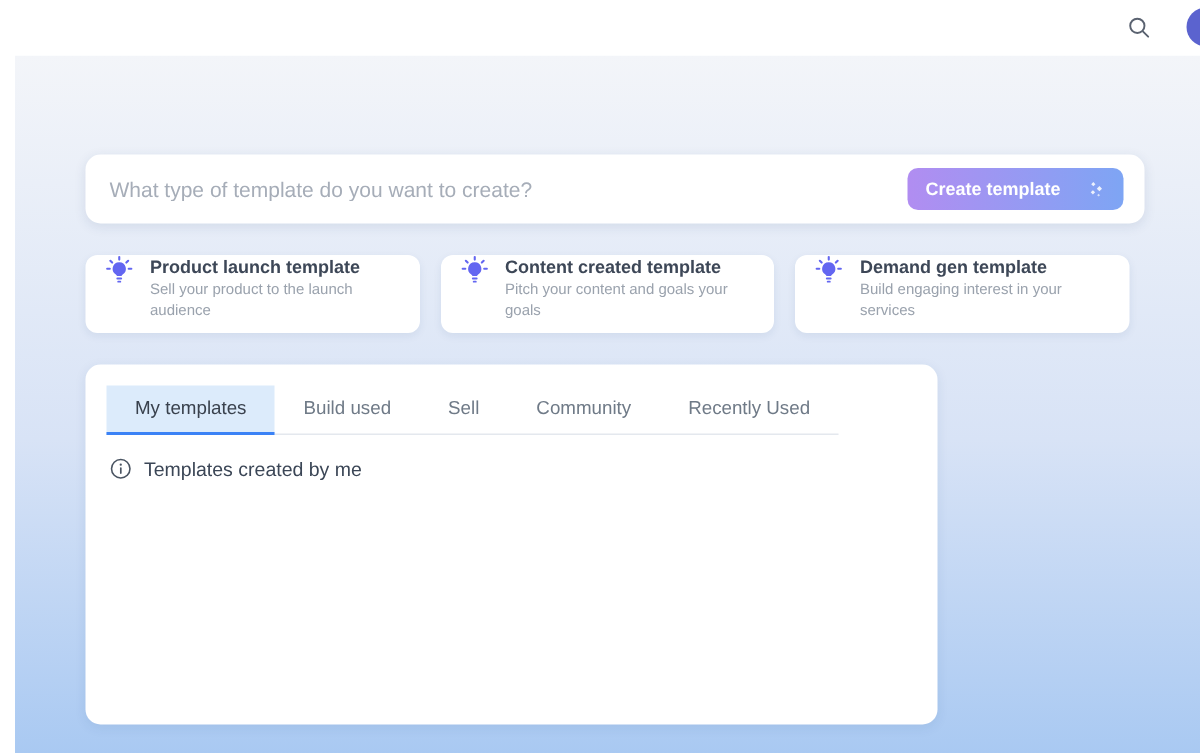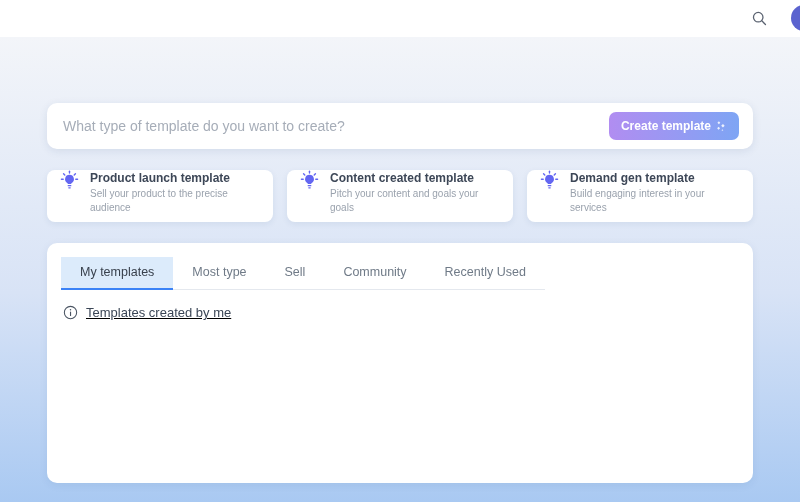--- a/index.html
+++ b/index.html
@@ -32,20 +32,21 @@
     position: absolute;
     right: -17px;
     top: 5px;
   }
 
   
   .content {
     height: 465px;
     background: linear-gradient(180deg, #f3f5f9 0%, #d8e3f6 55%, #a9c9f2 100%);
     padding: 66px 47px 8px 47px;
+    margin-left: 10px;
   }
 
   
   .hero-panel {
     width: 706px;
     height: 46px;
     background: #ffffff;
     border-radius: 10px;
     box-shadow: 0 2px 8px rgba(30, 60, 110, 0.10);
     display: flex;
@@ -60,21 +61,21 @@
     font-size: 14px;
     color: #3d4757;
     background: transparent;
   }
   .hero-input::placeholder { color: #a6adb8; }
   .create-btn {
     border: none;
     cursor: pointer;
     display: flex;
     align-items: center;
-    gap: 3px;
+    gap: 17px;
     background: linear-gradient(90deg, #b18df1 0%, #7ea5f4 100%);
     color: #ffffff;
     font-family: "Liberation Sans", sans-serif;
     font-size: 12px;
     font-weight: bold;
     padding: 7px 12px;
     border-radius: 7px;
   }
 
   
@@ -105,21 +106,21 @@
   .card-sub {
     font-size: 10px;
     color: #9aa2ad;
     line-height: 1.35;
     margin-top: 1px;
   }
 
   
   .templates-panel {
     margin-top: 21px;
-    width: 706px;
+    width: 568px;
     height: 240px;
     background: #ffffff;
     border-radius: 10px;
     box-shadow: 0 2px 8px rgba(30, 60, 110, 0.08);
     padding: 14px;
   }
   .tabbar {
     display: inline-flex;
     border-bottom: 1px solid #e4e8ee;
   }
@@ -136,21 +137,20 @@
     background: #dcebfb;
     color: #39414d;
     border-bottom: 2px solid #3b82f6;
   }
   .empty-row {
     margin-top: 15px;
     display: flex;
     align-items: center;
     gap: 8px;
     padding-left: 2px;
-    text-decoration: underline;
   }
   .empty-text {
     font-size: 13px;
     color: #3b4656;
   }
 </style>
 </head>
 <body>
 
 <div class="topbar">
@@ -192,21 +192,21 @@
             <line x1="2.8" y1="10.5" x2="4.8" y2="10.5"></line>
             <line x1="19.2" y1="10.5" x2="21.2" y2="10.5"></line>
           </g>
           <path fill="#6366f1" d="M12 5.5a5 5 0 0 1 2.6 9.3c-.45.3-.75.75-.85 1.2h-3.5c-.1-.45-.4-.9-.85-1.2A5 5 0 0 1 12 5.5z"></path>
           <rect x="9.8" y="17.2" width="4.4" height="1.5" rx=".75" fill="#6366f1"></rect>
           <rect x="10.5" y="19.6" width="3" height="1.4" rx=".7" fill="#6366f1"></rect>
         </svg>
       </span>
       <div>
         <div class="card-title">Product launch template</div>
-        <div class="card-sub">Sell your product to the precise audience</div>
+        <div class="card-sub">Sell your product to the launch audience</div>
       </div>
     </div>
 
     <div class="card">
       <span class="card-icon">
         <svg width="21" height="21" viewBox="0 0 24 24">
           <g stroke="#6366f1" stroke-width="1.6" stroke-linecap="round">
             <line x1="12" y1="1.5" x2="12" y2="3.5"></line>
             <line x1="5.2" y1="4.4" x2="6.6" y2="5.8"></line>
             <line x1="18.8" y1="4.4" x2="17.4" y2="5.8"></line>
@@ -243,21 +243,21 @@
         <div class="card-title">Demand gen template</div>
         <div class="card-sub">Build engaging interest in your services</div>
       </div>
     </div>
 
   </div>
 
   <div class="templates-panel">
     <div class="tabbar">
       <div class="tab active">My templates</div>
-      <div class="tab">Most type</div>
+      <div class="tab">Build used</div>
       <div class="tab">Sell</div>
       <div class="tab">Community</div>
       <div class="tab">Recently Used</div>
     </div>
 
     <div class="empty-row">
       <span style="display:flex;">
         <svg width="15" height="15" viewBox="0 0 20 20" fill="none">
           <circle cx="10" cy="10" r="8.2" stroke="#4a5462" stroke-width="1.4"></circle>
           <circle cx="10" cy="6.4" r="1" fill="#4a5462"></circle>

